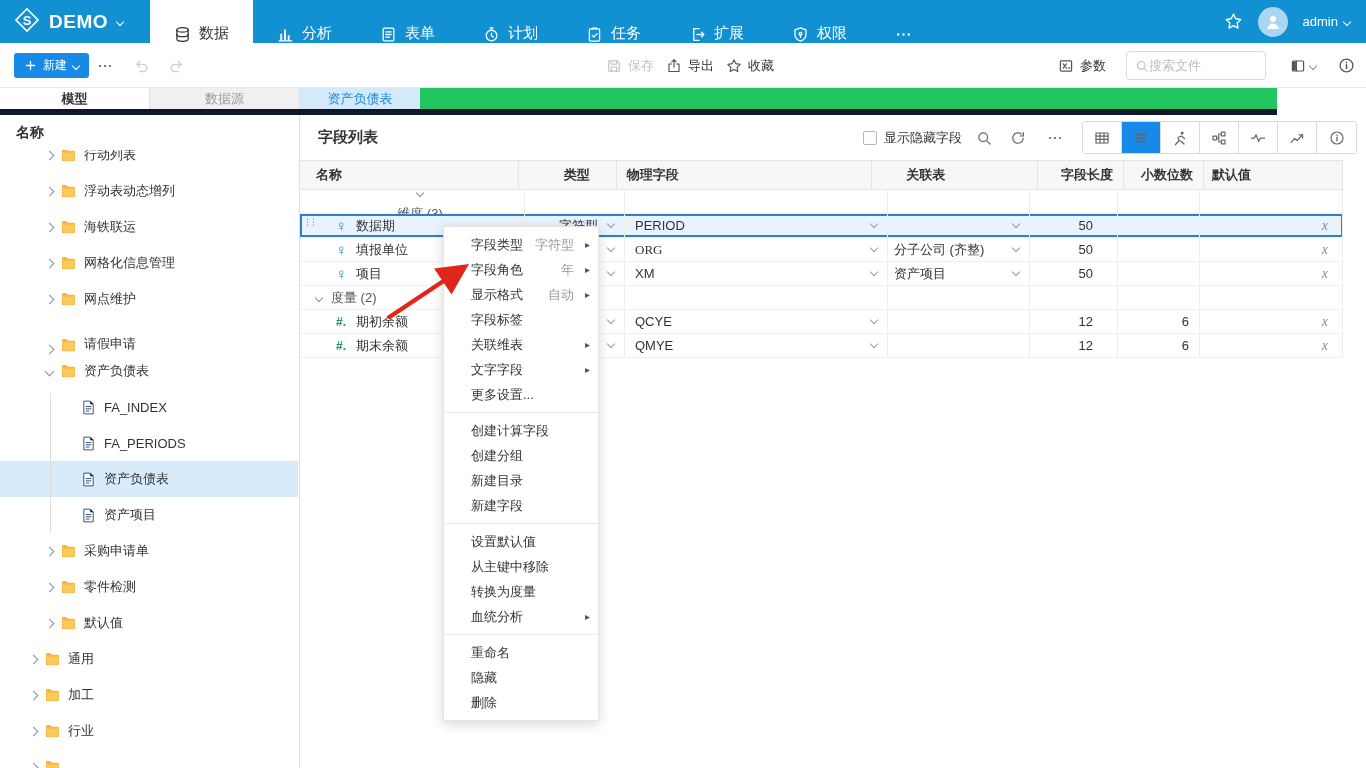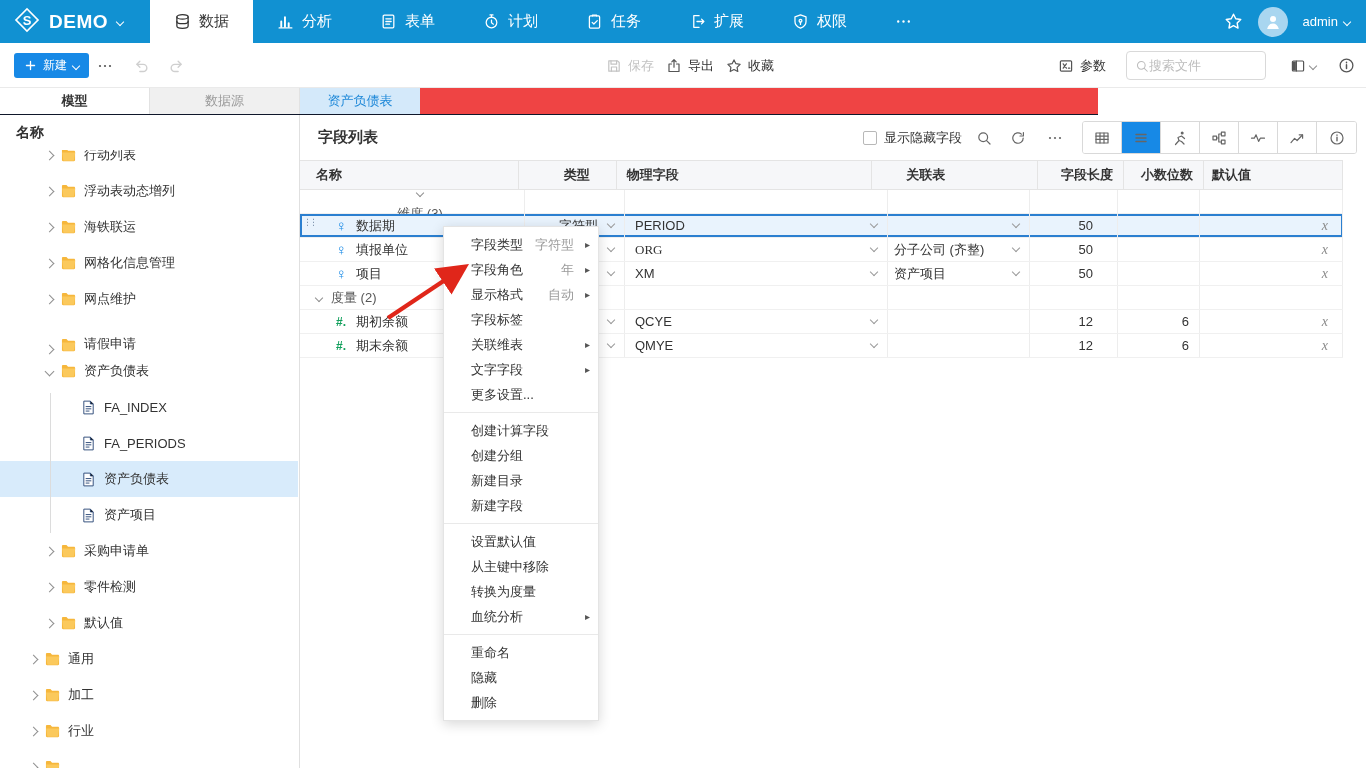--- a/index.html
+++ b/index.html
@@ -10,41 +10,41 @@
 .ic svg{width:100%;height:100%;fill:none;stroke:currentColor;stroke-width:1.2;stroke-linecap:round;stroke-linejoin:round}
 .cv{display:inline-block;flex:none;width:7px;height:7px;border-right:1.4px solid #8f8f8f;border-bottom:1.4px solid #8f8f8f;transform:rotate(45deg)}
 .cv.right{transform:rotate(-45deg)}
 .cv.white{border-color:#fff;width:6px;height:6px}
 
 .topbar{position:absolute;left:0;top:0;width:1366px;height:43px;background:#1191d2;display:flex;align-items:stretch;color:#fff}
 .logo{width:150px;display:flex;align-items:center;gap:9px;padding-left:14px;cursor:pointer}
 .logo-mark svg{width:26px;height:26px}
 .logo-text{font-size:19px;font-weight:bold;letter-spacing:.5px}
 .nav{display:flex;align-items:stretch}
-.nav-item{display:flex;align-items:center;gap:8px;padding:0 24px;font-size:15px;cursor:pointer}
+.nav-item{display:flex;align-items:flex-end;gap:8px;padding:0 24px;font-size:15px;cursor:pointer}
 .nav-item .ic{width:17px;height:17px}
 .nav-item.active{background:#fff;color:#333}
 .top-right{margin-left:auto;display:flex;align-items:center;gap:15px;padding-right:16px}
 .avatar{width:30px;height:30px;border-radius:50%;background:#a9d6f0;display:flex;align-items:center;justify-content:center}
 .avatar .ic{width:18px;height:18px}
 .admin{font-size:13px;display:flex;align-items:center;gap:6px}
 
 .toolbar{position:absolute;left:0;top:43px;width:1366px;height:45px;background:#fff;border-bottom:1px solid #eaeaea}
 .tl{position:absolute;top:0;height:45px;display:flex;align-items:center;gap:6px;font-size:13px}
 .btn-new{left:14px;background:#1789e6;color:#fff;border-radius:3px;height:25px;top:10px;padding:0 10px;font-size:12px;cursor:pointer}
 .btn-new .ic{width:13px;height:13px}
 .dim-gray{color:#c3c3c3}
 .mid-gray{color:#cfcfcf}
 .dark{color:#333}
 .dark .ic{color:#555}
 .searchbox{position:absolute;left:1126px;top:8px;width:140px;height:29px;border:1px solid #d9d9d9;border-radius:4px;display:flex;align-items:center;padding:0 8px;color:#bdbdbd}
 .searchbox input{border:none;outline:none;flex:1;min-width:0;font-size:13px;color:#555;background:transparent}
 .searchbox input::placeholder{color:#bdbdbd}
 
-.tabstrip{position:absolute;left:0;top:88px;width:1098px;height:27px;background:#ef4444;border-bottom:1px solid #0f172a;display:flex}
+.tabstrip{position:absolute;left:0;top:88px;width:1277px;height:27px;background:#22c55e;border-bottom:6px solid #0f172a;display:flex}
 .tab{width:150px;display:flex;align-items:center;justify-content:center;font-size:13px;cursor:pointer}
 .tab.active{background:#fff;font-weight:bold;color:#333;border-right:1px solid #e2e2e2}
 .tab.normal{background:#f0f0f0;color:#999;border-right:1px solid #e2e2e2}
 .tab.highlight{background:#d4e9fa;color:#1e88d8;width:120px}
 
 .sidebar{position:absolute;left:0;top:115px;width:300px;height:653px;border-right:1px solid #e0e0e0;background:#fff}
 .side-head{height:35px;display:flex;align-items:center;padding-left:16px;font-weight:bold;font-size:14px}
 #tree{position:absolute;left:0;top:35px;right:1px;bottom:0;overflow:hidden}
 .trow{height:36px;display:flex;align-items:center;gap:7px;font-size:13px;cursor:pointer;position:relative}
 .trow.sel{background:#d8ebfb}

